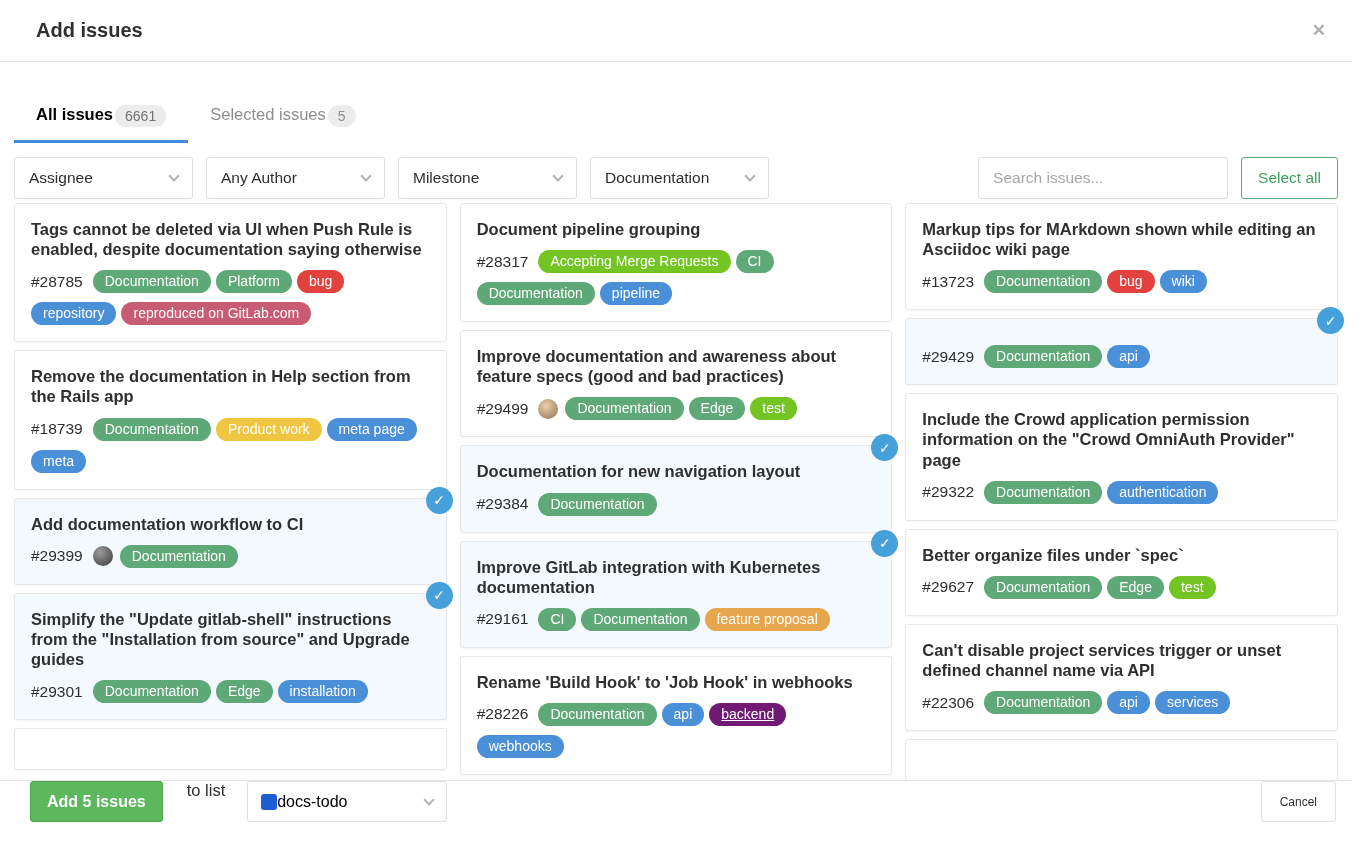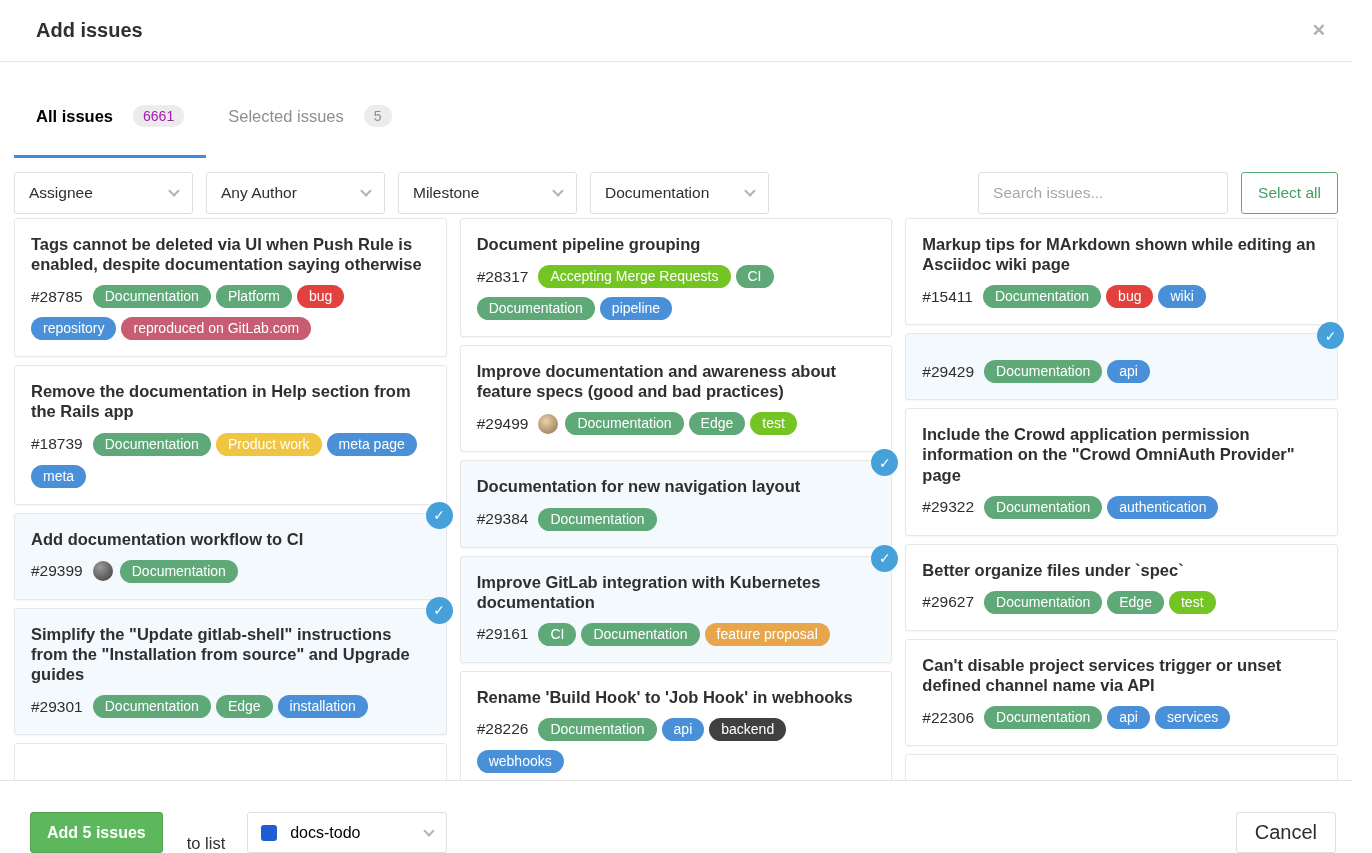--- a/index.html
+++ b/index.html
@@ -11,26 +11,26 @@
   .modal-header { height: 62px; flex: 0 0 62px; border-bottom: 1px solid #e6e6e6;
     display: flex; align-items: center; padding: 0 26px 0 36px; }
   .modal-title { font-size: 20px; font-weight: 700; }
   .close-btn { margin-left: auto; color: #b0b0b0; font-size: 17px; font-weight: 700;
     background: none; border: none; cursor: pointer; line-height: 1; }
 
   
   .modal-body { flex: 1 1 auto; display: flex; flex-direction: column; overflow: hidden; }
 
   .tabs { display: flex; padding: 0 14px; margin-top: 33px; flex: 0 0 auto; }
-  .tab { display: flex; align-items: center; gap: 20px; padding: 10px 22px 28px;
+  .tab { display: flex; gap: 2px; padding: 10px 22px 13px;
     font-size: 16.5px; border-bottom: 3px solid transparent; cursor: pointer; background: none; border-top: none; border-left: none; border-right: none; }
   .tab.active { font-weight: 700; border-bottom: 3px solid var(--accent_blue, #418cd8); }
   .tab.inactive { color: #8e8e8e; }
   .tab-badge { background: #ececec; border-radius: 11px; padding: 3px 10px; font-size: 14px;
-    color: #a21caf; font-weight: 400; }
+    color: #737373; font-weight: 400; }
   .tab.inactive .tab-badge { color: #8e8e8e; }
 
   .filters { display: flex; align-items: center; gap: 13px; padding: 0 14px; margin-top: 14px; flex: 0 0 auto; }
   .dropdown { width: 179px; height: 42px; background: #fff; border: 1px solid #dfdfdf; border-radius: 3px;
     display: flex; align-items: center; justify-content: space-between; padding: 0 14px;
     font-size: 15.5px; color: #2e2e2e; cursor: pointer; }
   .chev { width: 8px; height: 8px; border-right: 2px solid #b4b4b4; border-bottom: 2px solid #b4b4b4;
     transform: rotate(45deg); margin-top: -4px; flex: 0 0 auto; }
   .filters-spacer { flex: 1 1 auto; }
   .search-input { width: 250px; height: 42px; border: 1px solid #dfdfdf; border-radius: 3px;
@@ -53,30 +53,30 @@
   .label { color: #fff; font-size: 14px; padding: 3px 12px 4px; border-radius: 12px; white-space: nowrap; }
   .check { position: absolute; top: -12px; right: -7px; width: 27px; height: 27px; border-radius: 50%;
     background: var(--check_blue, #46a1da); color: #fff; display: flex; align-items: center;
     justify-content: center; font-size: 14px; font-weight: 700; }
   .avatar { width: 20px; height: 20px; border-radius: 50%; flex: 0 0 auto; margin-right: 2px; }
   .avatar.gray { background: radial-gradient(circle at 35% 30%, #9a9a9a, #3a3a3a); }
   .avatar.tan  { background: radial-gradient(circle at 40% 35%, #ecd0a7, #8a6f52); }
 
   
   .modal-footer { height: 73px; flex: 0 0 73px; border-top: 1px solid #e5e5e5; background: #fff;
-    display: flex; align-items: flex-end; padding: 0 16px 0 30px; }
+    display: flex; align-items: flex-start; padding: 0 16px 0 30px; }
   .add-btn { height: 41px; padding: 0 16px; background: var(--button_green, #5db75d);
     border: 1px solid #52a352; border-radius: 3px; color: #fff; font-size: 16px; font-weight: 700; cursor: pointer; }
   .to-list { margin: 0 22px 0 24px; font-size: 16.5px; }
   .list-select { width: 200px; height: 41px; background: #fff; border: 1px solid #dfdfdf; border-radius: 3px;
-    display: flex; align-items: center; gap: 13px; padding: 0 13px; font-size: 16px; cursor: pointer; }
+    display: flex; align-items: center; padding: 0 13px; font-size: 16px; cursor: pointer; }
   .list-square { width: 16px; height: 16px; border-radius: 3px; background: var(--list_square_blue, #1f5ed2); }
   .list-select .chev { margin-left: auto; }
   .cancel-btn { margin-left: auto; height: 41px; padding: 0 18px; background: #fff;
-    border: 1px solid #e0e0e0; border-radius: 3px; font-size: 20px; color: #2e2e2e; cursor: pointer; }
+    border: 1px solid #e0e0e0; border-radius: 3px; font-size: 12px; color: #2e2e2e; cursor: pointer; }
 </style>
 </head>
 <body>
 
 <div class="modal">
 
   <div class="modal-header">
     <div class="modal-title">Add issues</div>
     <button class="close-btn">✕</button>
   </div>
@@ -210,31 +210,31 @@
             </div>
   </div>
           <div class="card">
 
     <div class="card-title">Rename 'Build Hook' to 'Job Hook' in webhooks</div>
     <div class="card-meta">
       <span class="issue-id">#28226</span>
 
     <span class="label" style="background: rgb(95, 168, 120);">Documentation</span>
               <span class="label" style="background: rgb(74, 144, 216);">api</span>
-              <span class="label" style="background: #404040;">backend</span>
+              <span class="label" style="background: #701a75; text-decoration: underline;">backend</span>
               <span class="label" style="background: rgb(74, 144, 216);">webhooks</span>
             </div>
   </div>
         </div>
         <div class="col">
           <div class="card">
 
     <div class="card-title">Markup tips for MArkdown shown while editing an Asciidoc wiki page</div>
     <div class="card-meta">
-      <span class="issue-id">#15411</span>
+      <span class="issue-id">#13723</span>
 
     <span class="label" style="background: rgb(95, 168, 120);">Documentation</span>
               <span class="label" style="background: rgb(226, 65, 61);">bug</span>
               <span class="label" style="background: rgb(74, 144, 216);">wiki</span>
             </div>
   </div>
           <div class="card selected">
     <span class="check">✓</span>
     <div class="card-meta">
       <span class="issue-id">#29429</span>

